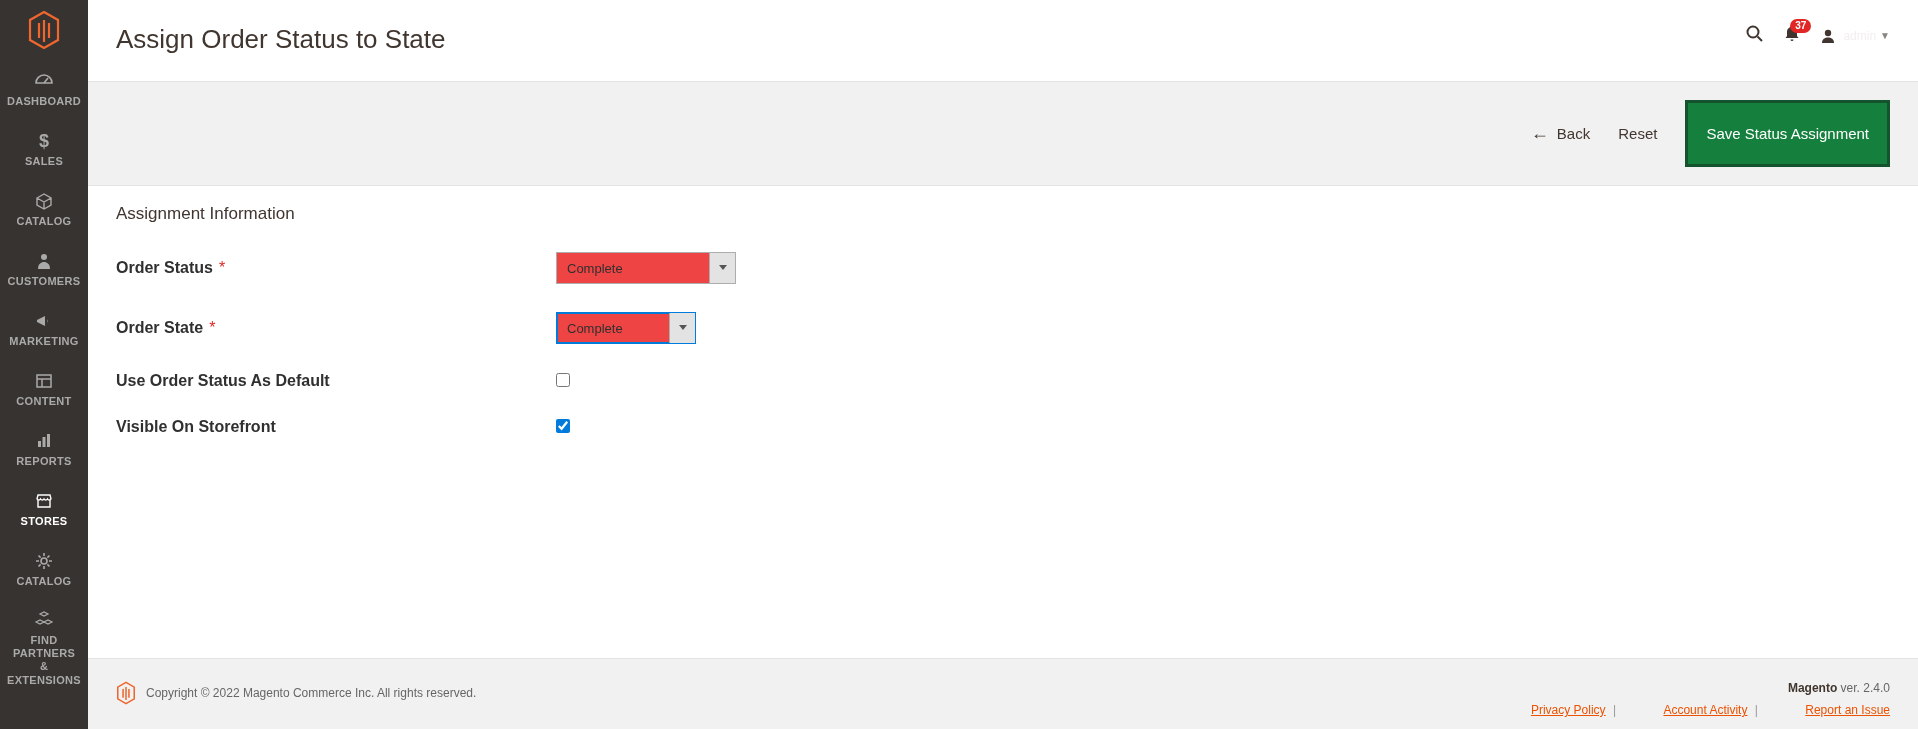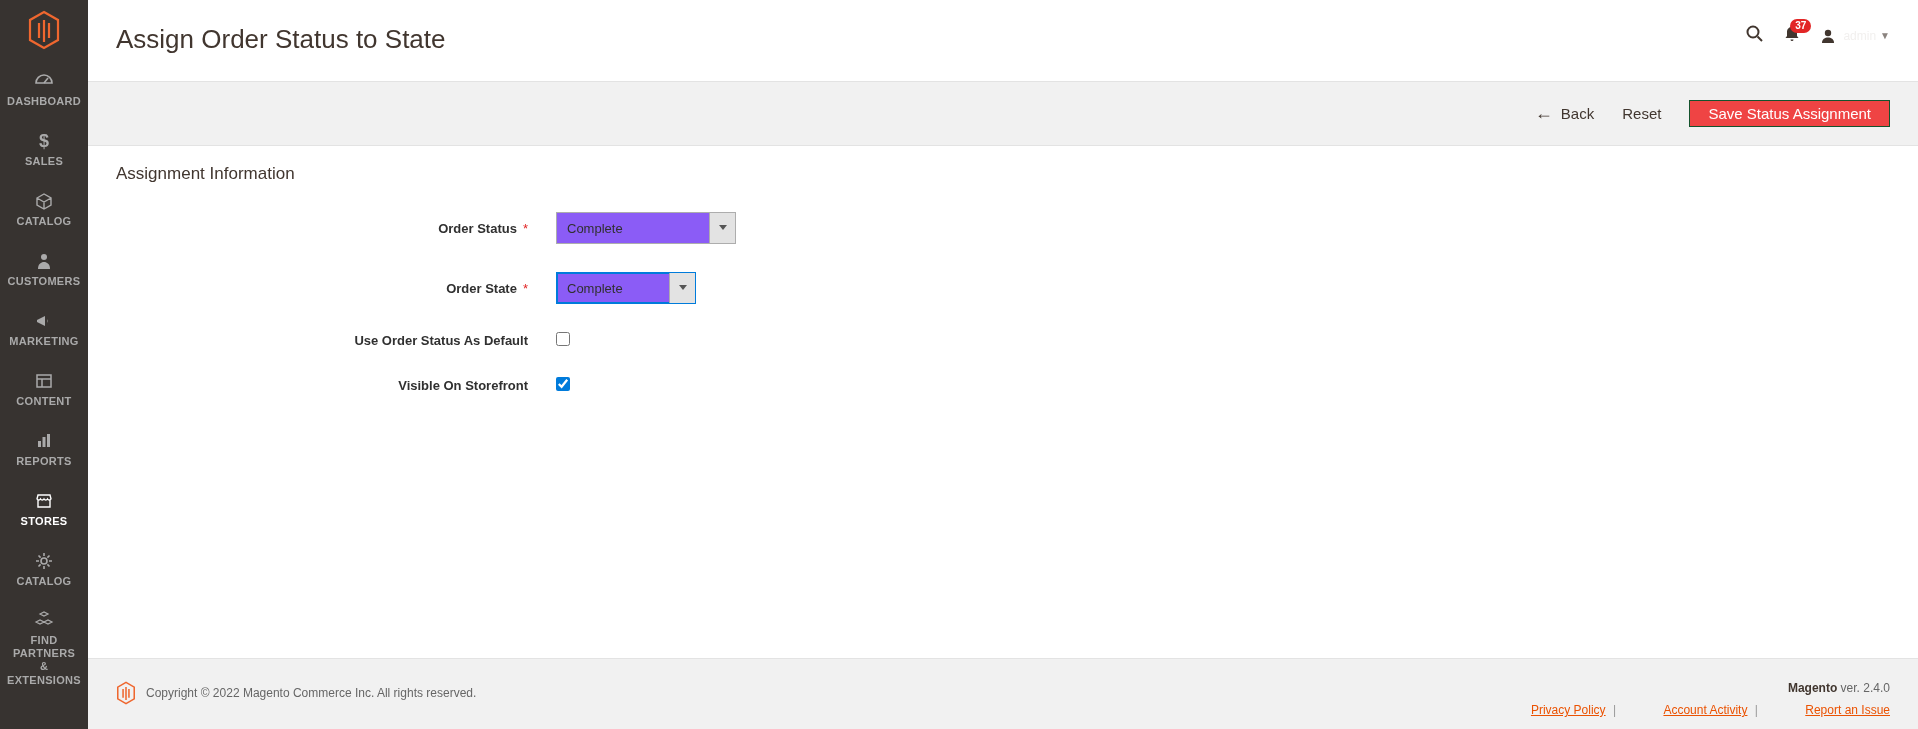--- a/index.html
+++ b/index.html
@@ -22,32 +22,32 @@
     .header .notif { position: relative; cursor: pointer; }
     .header .notif .badge { position: absolute; top: -6px; right: -10px; background: #e22626; color: #fff; font-size: 10px; font-weight: 600; border-radius: 8px; padding: 1px 5px; line-height: 1.2; }
     .header .user { display: flex; align-items: center; cursor: pointer; color: #8a837f; font-size: 12px; }
     .header .user svg { margin-right: 6px; }
     .header .user .caret { margin-left: 4px; font-size: 10px; }
     
     .actionbar { background: #f1f1f1; border-top: 1px solid #e3e3e3; border-bottom: 1px solid #e3e3e3; padding: 18px 28px; display: flex; justify-content: flex-end; align-items: center; gap: 28px; }
     .actionbar .back { display: flex; align-items: center; cursor: pointer; color: #41362f; font-size: 15px; }
     .actionbar .back .arrow { margin-right: 8px; font-weight: 600; font-size: 18px; }
     .actionbar .reset { cursor: pointer; color: #41362f; font-size: 15px; }
-    .actionbar .savebtn { background: #ef4444; color: #fff; border: 1px solid #14532d; padding: 4px 18px; font-size: 15px; cursor: pointer; font-family: inherit; }
+    .actionbar .savebtn { background: #15803d; color: #fff; border: 3px solid #14532d; padding: 22px 18px; font-size: 15px; cursor: pointer; font-family: inherit; }
     
     .content { padding: 18px 28px 40px; flex: 1; }
     .section-title { font-size: 17px; color: #41362f; margin-bottom: 28px; font-weight: 400; }
     
     .form-row { display: flex; align-items: center; margin-bottom: 28px; }
-    .form-label { width: 440px; text-align: right; padding-right: 28px; font-size: 13px; color: #303030; font-weight: 600; position: relative; }
+    .form-label { width: 440px; padding-right: 28px; font-size: 16px; color: #303030; font-weight: 600; position: relative; }
     .form-label.req::after { content: "*"; color: #e22626; margin-left: 6px; font-weight: 400; }
     .form-control { flex: 0 0 auto; }
     
     .select-wrap { position: relative; display: inline-block; }
-    .select-wrap select { -webkit-appearance: none; appearance: none; height: 32px; padding: 0 34px 0 10px; border: 1px solid #adadad; background: #8b5cf6; font-size: 13px; color: #303030; min-width: 180px; font-family: inherit; }
+    .select-wrap select { -webkit-appearance: none; appearance: none; height: 32px; padding: 0 34px 0 10px; border: 1px solid #adadad; background: #ef4444; font-size: 13px; color: #303030; min-width: 180px; font-family: inherit; }
     .select-wrap.wide select { min-width: 180px; }
     .select-wrap.narrow select { min-width: 140px; }
     .select-wrap.focused select { border: 1px solid #007bdb; box-shadow: 0 0 0 1px #007bdb inset; }
     .select-wrap .select-arrow { position: absolute; right: 1px; top: 1px; bottom: 1px; width: 26px; background: #e3e3e3; border-left: 1px solid #adadad; display: flex; align-items: center; justify-content: center; pointer-events: none; }
     .select-wrap .select-arrow svg { width: 8px; height: 6px; }
     
     .chk { width: 14px; height: 14px; cursor: pointer; accent-color: #007bdb; }
     
     .footer { background: #f1f1f1; border-top: 1px solid #e3e3e3; padding: 22px 28px 12px; display: flex; justify-content: space-between; align-items: flex-start; font-size: 12px; color: #666; }
     .footer .left { display: flex; align-items: center; }

